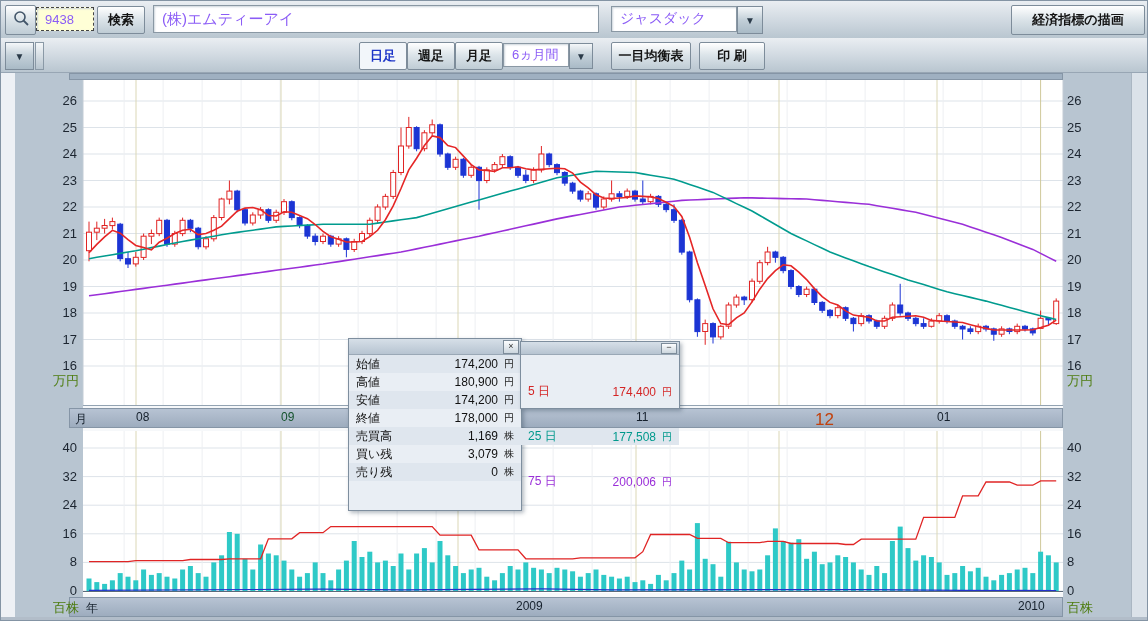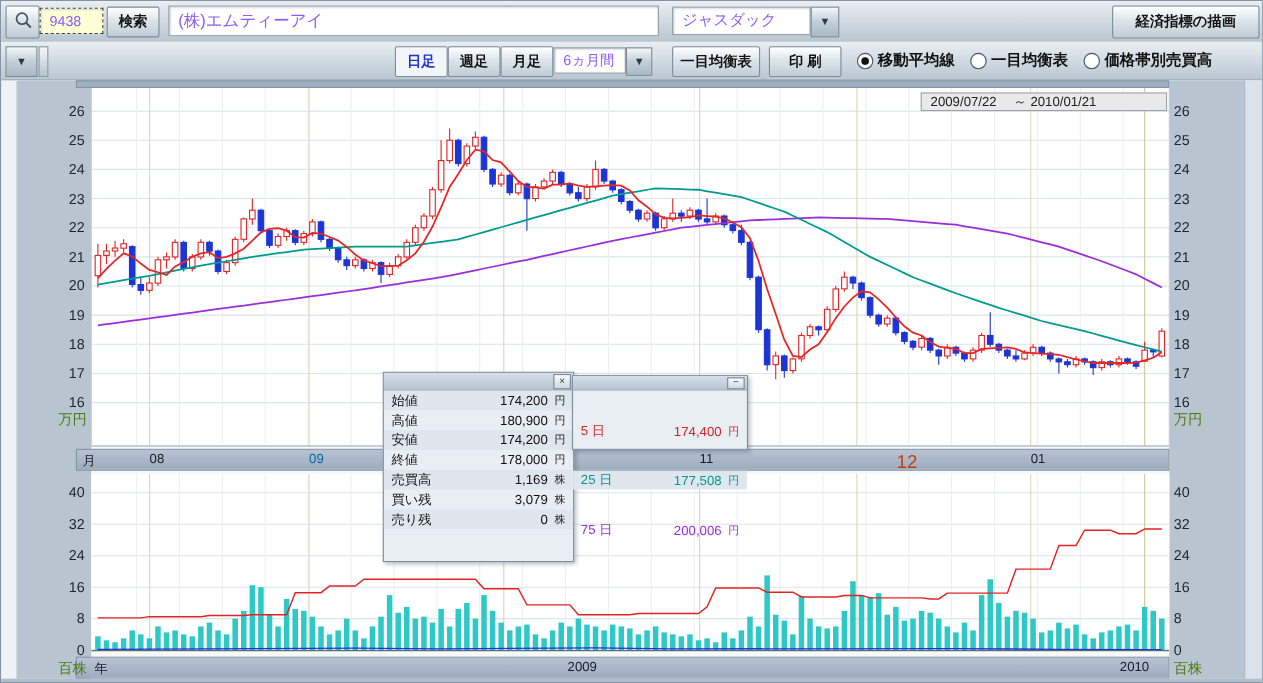--- a/index.html
+++ b/index.html
@@ -88,30 +88,20 @@
     <div style="position:absolute;left:34px;top:4px;width:7px;height:26px;background:linear-gradient(#f4f7f9,#b7c4ce);border:1px solid #8a99a6;"></div>
     <div class="btn sel" style="left:358px;top:4px;width:46px;height:26px;">日足</div>
     <div class="btn" style="left:406px;top:4px;width:46px;height:26px;">週足</div>
     <div class="btn" style="left:454px;top:4px;width:46px;height:26px;">月足</div>
     <div class="field" style="left:502px;top:5px;width:66px;height:24px;font-size:13px;">6ヵ月間</div>
     <div class="arrowbtn" style="position:absolute;left:568px;top:5px;width:22px;height:24px;">
         <span>▼</span>
       </div>
     <div class="btn" style="left:610px;top:4px;width:78px;height:26px;">一目均衡表</div>
     <div class="btn" style="left:698px;top:4px;width:64px;height:26px;">印 刷</div>
-    <div id="radioGroup" style="position:absolute;left:778px;top:8px;"><span class="radio on">
-          <span class="dot"></span>
-          <span class="rlabel">移動平均線</span>
-        </span><span class="radio">
-          <span class="dot"></span>
-          <span class="rlabel">一目均衡表</span>
-        </span><span class="radio">
-          <span class="dot"></span>
-          <span class="rlabel">価格帯別売買高</span>
-        </span></div>
   </div>
 
   <div class="plotbg" style="left:14px;top:72px;width:1116px;height:544px;background:#f6f8fa;"></div>
   <div class="gutter" style="left:14px;top:72px;width:68px;height:544px;"></div>
   <div class="gutter" style="left:1062px;top:72px;width:68px;height:544px;"></div>
   <div class="plotbg" style="left:82px;top:72px;width:980px;height:332px;"></div>
   <div class="plotbg" style="left:82px;top:430px;width:980px;height:162px;"></div>
   <div class="topstrip"></div>
 
   <div class="band" style="left:68px;top:407px;width:994px;height:20px;">
@@ -617,34 +607,33 @@
       <div class="ticklabel" style="left: 1066px; top: 467.6px;">32</div>
       <div class="ticklabel" style="left: 46px; top: 496.2px; width: 30px; text-align: right;">24</div>
       <div class="ticklabel" style="left: 1066px; top: 496.2px;">24</div>
       <div class="ticklabel" style="left: 46px; top: 524.8px; width: 30px; text-align: right;">16</div>
       <div class="ticklabel" style="left: 1066px; top: 524.8px;">16</div>
       <div class="ticklabel" style="left: 46px; top: 553.4px; width: 30px; text-align: right;">8</div>
       <div class="ticklabel" style="left: 1066px; top: 553.4px;">8</div>
       <div class="ticklabel" style="left: 46px; top: 582px; width: 30px; text-align: right;">0</div>
       <div class="ticklabel" style="left: 1066px; top: 582px;">0</div>
       <div style="position: absolute; left: 135px; top: 409px; font-size: 12px; color: rgb(21, 32, 44);">08</div>
-      <div style="position: absolute; left: 280px; top: 409px; font-size: 12px; color: #0369a1;">09</div>
+      <div style="position: absolute; left: 280px; top: 409px; font-size: 12px; color: #14532d;">09</div>
       <div style="position: absolute; left: 635px; top: 409px; font-size: 12px; color: rgb(21, 32, 44);">11</div>
       <div style="position: absolute; left: 778px; top: 409px; font-size: 17px; color: #c2410c; margin-left: 36px;">12</div>
       <div style="position: absolute; left: 936px; top: 409px; font-size: 12px; color: rgb(21, 32, 44);">01</div>
       <div style="position: absolute; left: 515px; top: 598px; font-size: 12px; color: rgb(21, 32, 44);">2009</div>
       <div style="position: absolute; left: 1017px; top: 598px; font-size: 12px; color: rgb(21, 32, 44);">2010</div>
     </div>
 
   <div class="unitlabel" style="left:44px;top:371px;width:34px;text-align:right;">万円</div>
   <div class="unitlabel" style="left:1066px;top:371px;">万円</div>
   <div class="unitlabel" style="left:44px;top:598px;width:34px;text-align:right;">百株</div>
   <div class="unitlabel" style="left:1066px;top:598px;">百株</div>
 
-  <div class="dateRange">2009/07/22　 ～ 2010/01/21</div>
 
   <div class="popup" style="left:347px;top:337px;width:172px;height:171px;">
     <div class="ptitle">
       <div class="pbtn">×</div>
     </div>
     <div id="infoRows">
         <div class="prow">
           <span class="plabel">始値</span>
           <span class="pval">174,200</span>
           <span class="punit">円</span>

